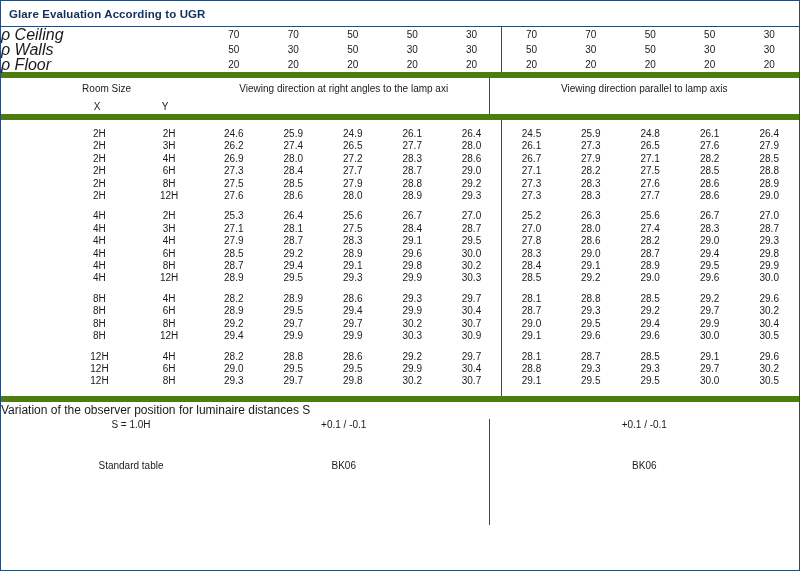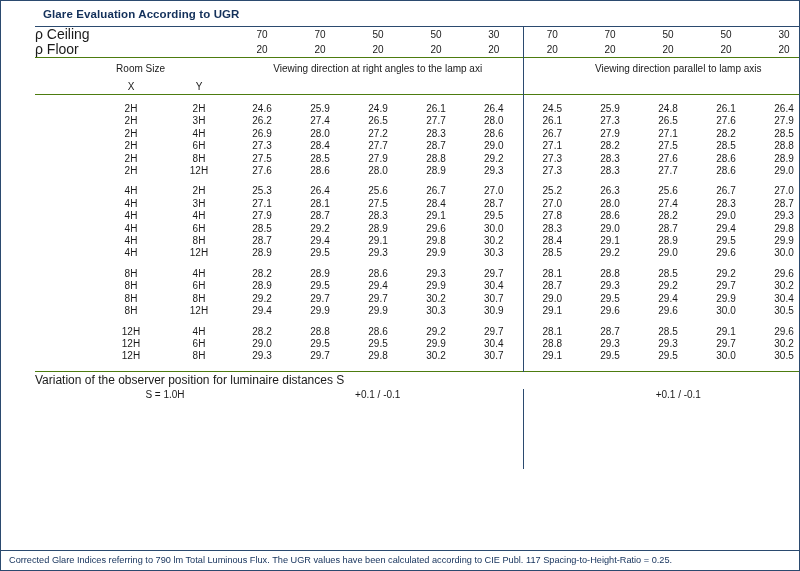--- a/index.html
+++ b/index.html
@@ -13,53 +13,53 @@
     color: #1a1a1a;
   }
   .page {
     position: relative;
     width: 800px;
     height: 571px;
     box-sizing: border-box;
     border: 1px solid #2b4a6f;
     background: #ffffff;
     overflow: hidden;
-    padding-left: 34px;
   }
   .title {
     font-size: 11.5px;
     font-weight: bold;
     color: #13305a;
     padding: 7px 0 6px 8px;
     border-bottom: 1px solid #2b4a6f;
     letter-spacing: 0.1px;
   }
   table.grid {
     border-collapse: collapse;
     width: 100%;
     table-layout: fixed;
   }
   table.grid td {
     padding: 0;
     vertical-align: top;
   }
   .hline {
-    border-bottom: 1px solid #4d7c0f;
+    border-bottom: 6px solid #4d7c0f;
   }
   .vline {
     border-right: 1px solid #2b4a6f;
   }
   .rho-row {
     height: 15px;
     line-height: 15px;
   }
   .rho-label {
     padding-left: 8px;
-    font-size: 14px;
+    font-size: 16px;
     white-space: nowrap;
+    font-style: italic;
   }
   .num {
     text-align: center;
     font-size: 10px;
   }
   .dir-row td {
     height: 22px;
     line-height: 22px;
     font-size: 10px;
   }
@@ -152,20 +152,33 @@
       <td class="num">70</td>
       <td class="num">50</td>
       <td class="num">50</td>
       <td class="num vline">30</td>
       <td class="num">70</td>
       <td class="num">70</td>
       <td class="num">50</td>
       <td class="num">50</td>
       <td class="num">30</td>
     </tr>
+    <tr class="rho-row">
+      <td class="rho-label" colspan="3">ρ Walls</td>
+      <td class="num">50</td>
+      <td class="num">30</td>
+      <td class="num">50</td>
+      <td class="num">30</td>
+      <td class="num vline">30</td>
+      <td class="num">50</td>
+      <td class="num">30</td>
+      <td class="num">50</td>
+      <td class="num">30</td>
+      <td class="num">30</td>
+    </tr>
     <tr class="rho-row hline">
       <td class="rho-label" colspan="3">ρ Floor</td>
       <td class="num">20</td>
       <td class="num">20</td>
       <td class="num">20</td>
       <td class="num">20</td>
       <td class="num vline">20</td>
       <td class="num">20</td>
       <td class="num">20</td>
       <td class="num">20</td>
@@ -556,28 +569,33 @@
       <td></td>
       <td class="cellcenter" colspan="2">S  =  1.0H</td>
       <td class="cellcenter vline">+0.1 / -0.1</td>
       <td class="cellcenter">+0.1 / -0.1</td>
     </tr>
     <tr>
       <td colspan="3" class="spacer-block"></td>
       <td class="vline spacer-block"></td>
       <td class="spacer-block"></td>
     </tr>
+    <tr class="sect-row">
+      <td></td>
+      <td class="sect-label" colspan="2">Standard table</td>
+      <td class="cellcenter vline">BK06</td>
+      <td class="cellcenter">BK06</td>
+    </tr>
     <tr>
       <td colspan="3" style="height:16px"></td>
       <td class="vline" style="height:16px"></td>
       <td style="height:16px"></td>
     </tr>
     <tr>
       <td colspan="3" style="height:30px"></td>
       <td class="vline" style="height:30px"></td>
       <td style="height:30px"></td>
     </tr>
   </tbody>
     </table>
 
-  <div class="footer">Corrected Glare Indices referring to 790 lm Total Luminous Flux. The UGR values have been calculated according to CIE Publ. 117   Spacing-to-Height-Ratio = 0.25.</div>
 
 </div>
 
 </body></html>

